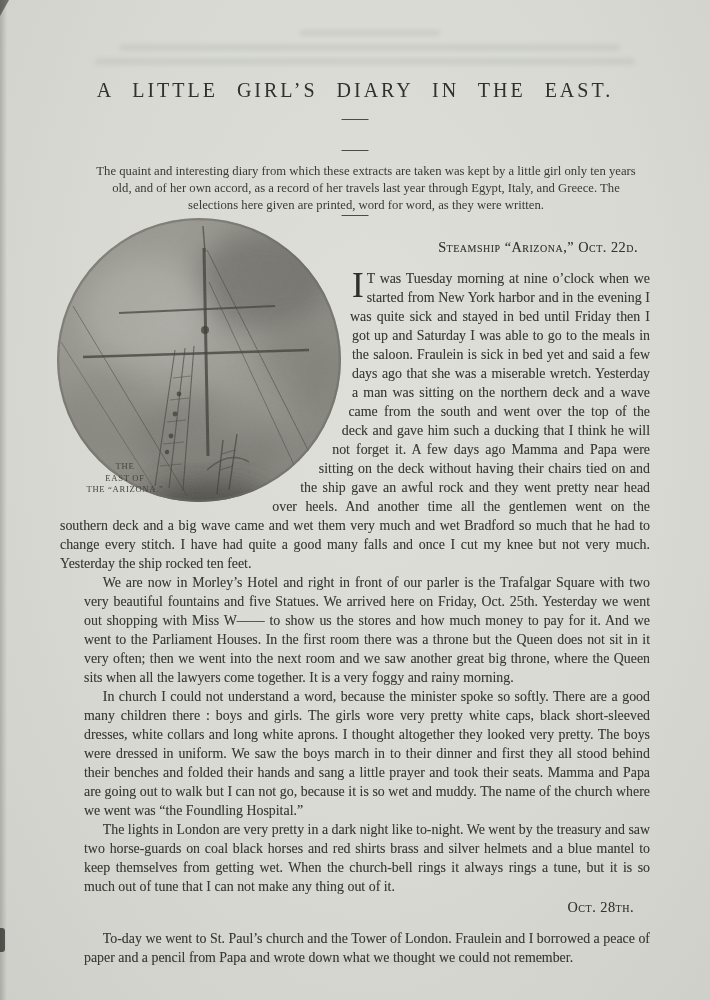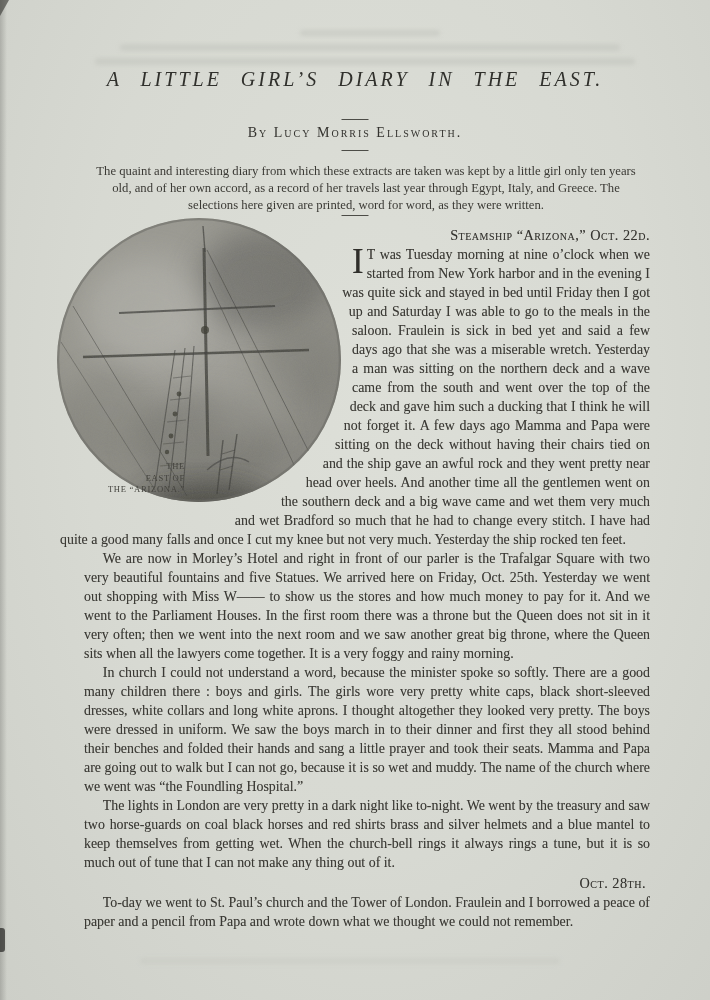--- a/index.html
+++ b/index.html
@@ -21,22 +21,22 @@
   .edge-mark-bl { position:absolute; left:0; top:928px; width:5px; height:24px;
     background:#2e2e2b; opacity:.75; border-radius:0 3px 3px 0; }
   .bleed { position:absolute; background:#c3c5be; opacity:.6; filter:blur(2px);
     height:7px; border-radius:3px; }
   .bleed.b1 { left:120px; top:44px;  width:500px; }
   .bleed.b2 { left:95px;  top:58px;  width:540px; }
   .bleed.b3 { left:300px; top:30px;  width:140px; height:6px;}
   .bleed.b4 { left:140px; top:958px; width:420px; height:6px; opacity:.4; }
 
   
-  .title { position:absolute; top:68px; left:0; width:100%; text-align:center;
-    font-size:20px; letter-spacing:3px; word-spacing:11px; color:#30302c;font-style:italic; }
+  .title { position:absolute; top:79px; left:0; width:100%; text-align:center;
+    font-size:20px; letter-spacing:3px; word-spacing:11px; color:#30302c; }
   .rule { position:absolute; left:50%; transform:translateX(-50%);
     width:27px; height:1px; background:#4c4c47; }
   .rule.r1 { top:119px; }
   .rule.r2 { top:150px; }
   .rule.r3 { top:215px; }
   .byline { position:absolute; top:125px; left:0; width:100%; text-align:center;
     font-variant:small-caps; font-size:14px; letter-spacing:2px; color:#33322e; }
   .intro { position:absolute; top:163px; left:78px; width:554px; text-align:center;
     font-size:12.7px; line-height:1.34; color:#3b3a35;margin-left:11px; }
 
@@ -45,55 +45,54 @@
     position:absolute; top:226px; left:60px; width:590px;
     font-size:13.9px; line-height:19px; text-align:justify;
     text-shadow:0 0 .4px rgba(56,55,50,.35);
   }
   .circle-spacer {
     float:left; width:292px; height:288px;
     shape-outside:circle(149px at 140px 135px); shape-margin:5px;
   }
   .entry-head {
     font-variant:small-caps; text-align:right; font-size:14.3px;
-    letter-spacing:.5px; margin:0; line-height:19px; color:#34332f;
+    letter-spacing:.5px; margin:12px; line-height:19px; color:#34332f;
   }
   .entry-head.h2 { margin-top:3px; }
   .entry-head.h3 { margin-top:2px; padding-right:4px; }
   .para { margin:0; }
   .para.indent { text-indent:1.35em;margin-left:24px; }
   .dropcap { float:left; font-size:35px; line-height:30px; padding:2px 3px 0 0;
     color:#2f2e2a; }
 
   
   .photo-fig { position:absolute; left:-3px; top:-8px; width:284px; height:284px; }
   .fig-caption {
     position:absolute; left:8px; top:243px; width:120px;
     font-size:8.6px; line-height:11.5px; letter-spacing:.7px;
-    text-align:right; color:#45443f; text-shadow:none;
+    text-align:center; color:#45443f; text-shadow:none;
   }
 
   .page-num { position:absolute; top:936px; left:0; width:100%; text-align:center;
     font-size:11.5px; letter-spacing:1px; color:#3f3e39; }
 </style>
 </head>
 <body>
 
 <div class="page">
   <div class="bleed b1"></div>
   <div class="bleed b2"></div>
   <div class="bleed b3"></div>
   <div class="bleed b4"></div>
   <div class="edge-left"></div>
   <div class="corner-mark-tl"></div>
   <div class="edge-mark-bl"></div>
 
   <div class="title">A  LITTLE  GIRL’S  DIARY  IN  THE  EAST.</div>
   <div class="rule r1"></div>
-  <div class="byline">By Lucy Morris Ellsworth.</div>
   <div class="rule r2"></div>
   <div class="intro">The quaint and interesting diary from which these extracts are taken was kept by a little girl only ten years old, and of her own accord, as a record of her travels last year through Egypt, Italy, and Greece.  The selections here given are printed, word for word, as they were written.</div>
   <div class="rule r3"></div>
 
   <div class="body-col">
     <div class="circle-spacer"></div>
 
     <div class="photo-fig">
       <svg width="284" height="284" viewBox="0 0 284 284">
         <defs>

